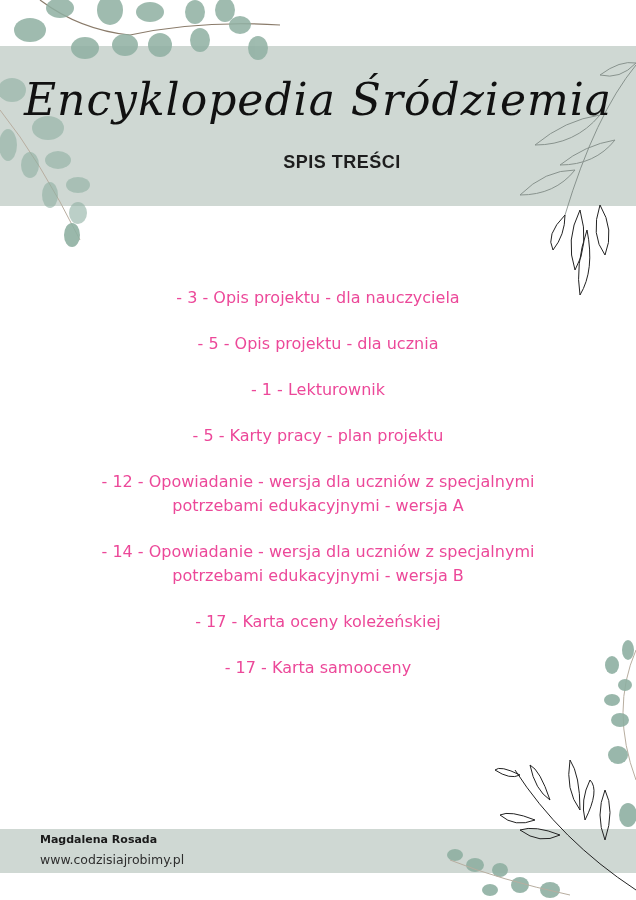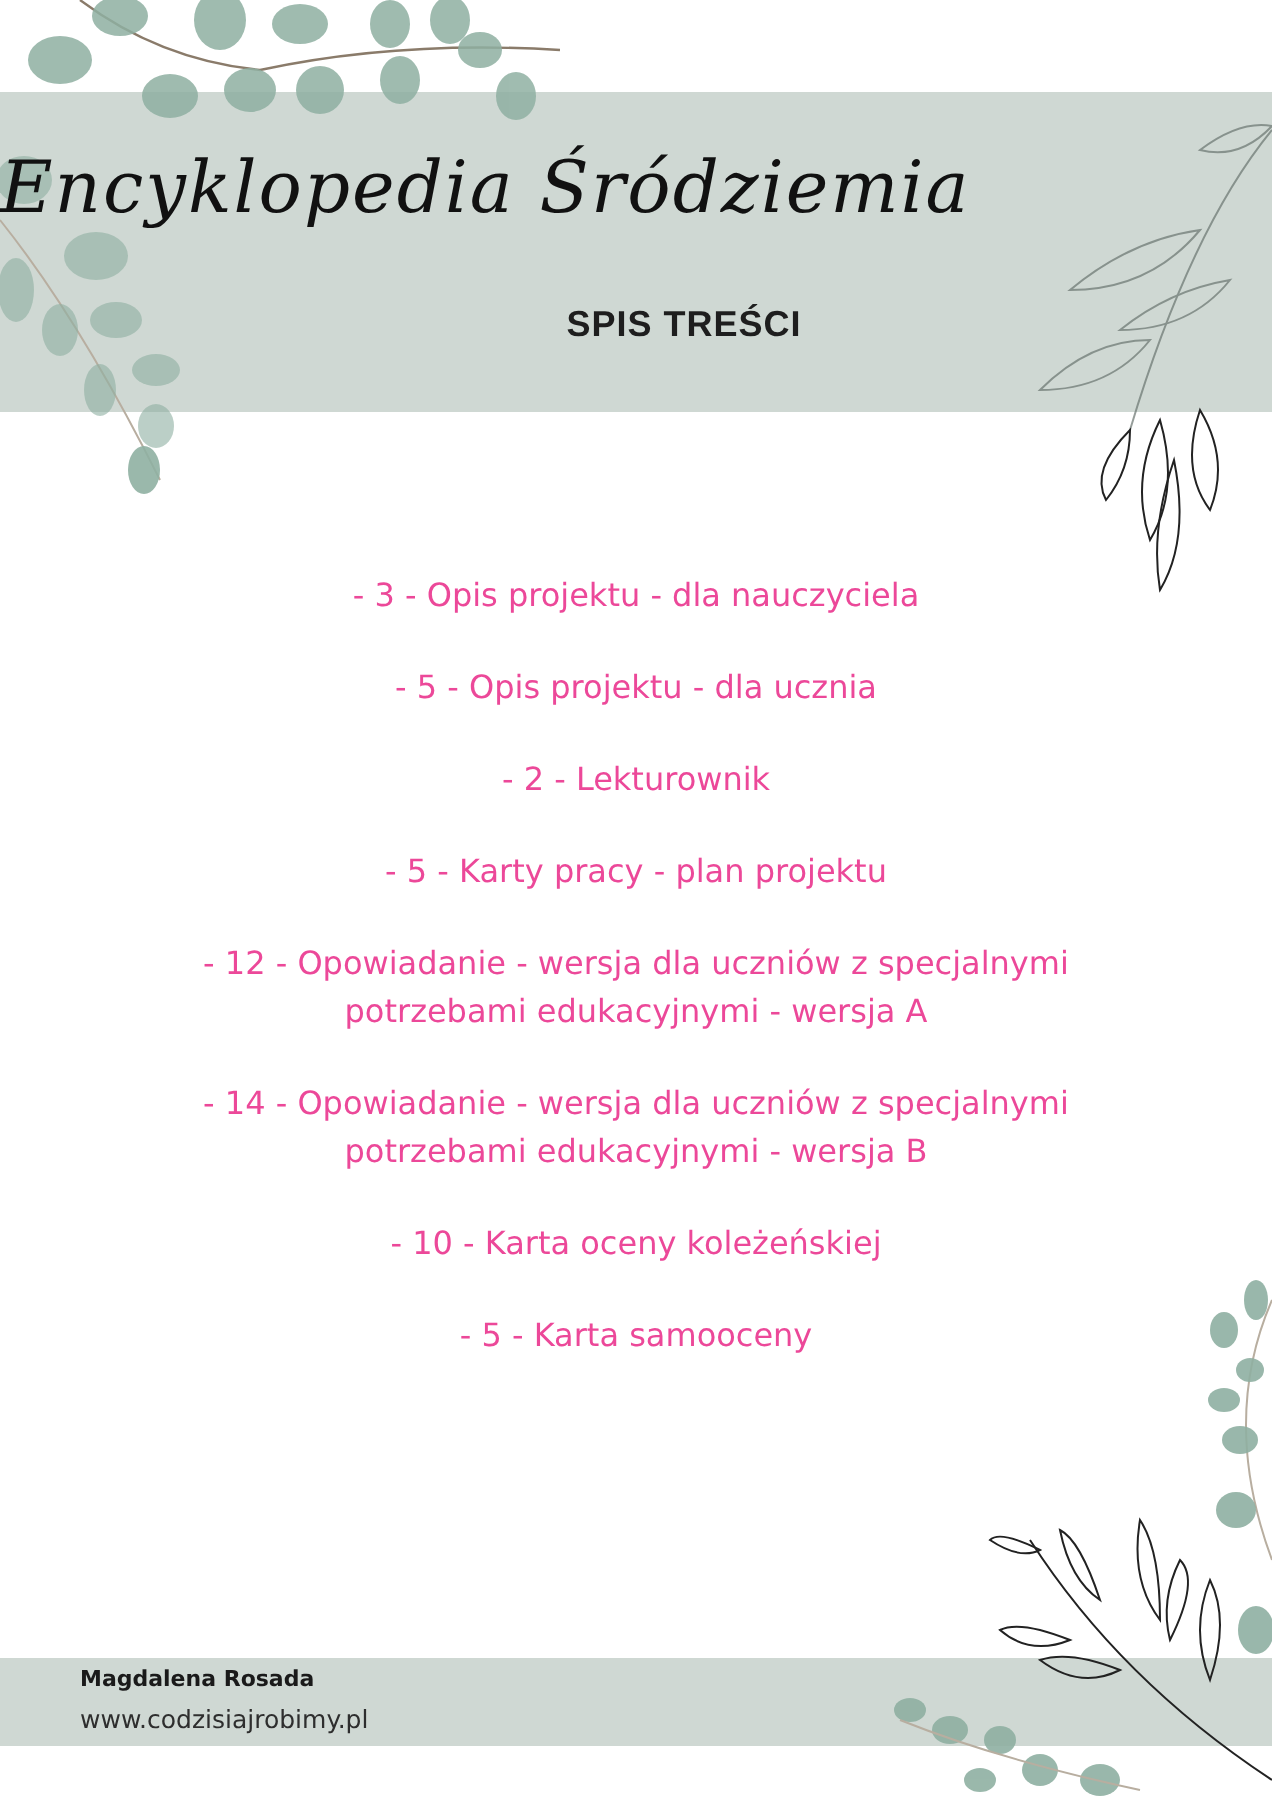--- a/index.html
+++ b/index.html
@@ -1,20 +1,20 @@
 <!DOCTYPE html>
 <html><head>
 <meta charset="utf-8">
 <style>
   html, body { margin:0; padding:0; }
   body { width:636px; height:900px; background:#ffffff; position:relative; overflow:hidden; font-family:"DejaVu Sans", sans-serif; }
   .band-top { position:absolute; left:0; top:46px; width:636px; height:160px; background:#cfd8d3; }
   .band-bottom { position:absolute; left:0; top:829px; width:636px; height:44px; background:#cfd8d3; }
   .deco { position:absolute; }
-  .title { position:absolute; left:0; width:636px; top:74px; font-family:"DejaVu Serif", serif; font-style:italic; font-size:36px; font-weight:normal; color:#111; letter-spacing:1px; }
+  .title { position:absolute; left:0; width:636px; top:74px; text-align:center; font-family:"DejaVu Serif", serif; font-style:italic; font-size:44px; font-weight:normal; color:#111; letter-spacing:1px; }
   .subtitle { position:absolute; left:0; width:636px; top:152px; text-align:center; font-family:"Liberation Sans", sans-serif; font-weight:bold; font-size:18px; color:#1e1e1e; letter-spacing:0.5px;margin-left:24px; }
   .toc { position:absolute; left:60px; width:516px; top:286px; text-align:center; font-family:"DejaVu Sans", sans-serif; font-size:16px; color:#ec4899; }
   .toc-item { margin:0 0 22px 0; line-height:24px; }
   .author { position:absolute; left:40px; top:833px; font-family:"DejaVu Sans", sans-serif; font-weight:bold; font-size:11px; color:#1a1a1a; }
   .site { position:absolute; left:40px; top:852px; font-family:"DejaVu Sans", sans-serif; font-size:12.5px; color:#2e2e2e; }
 </style>
 </head>
 <body>
 
 <div class="band-top"></div>
@@ -100,22 +100,22 @@
   </g>
   <path d="M10 220 Q60 240 130 255" stroke="#b8aea0" stroke-width="1" fill="none"></path>
 </svg>
 
 <div class="title">Encyklopedia Śródziemia</div>
 <div class="subtitle">SPIS TREŚCI</div>
 
 <div class="toc">
   <div class="toc-item">- 3 - Opis projektu - dla nauczyciela</div>
   <div class="toc-item">- 5 - Opis projektu - dla ucznia</div>
-  <div class="toc-item">- 2 - Lekturownik</div>
+  <div class="toc-item">- 1 - Lekturownik</div>
   <div class="toc-item">- 5 - Karty pracy - plan projektu</div>
   <div class="toc-item">- 12 - Opowiadanie - wersja dla uczniów z specjalnymi potrzebami edukacyjnymi - wersja A</div>
   <div class="toc-item">- 14 - Opowiadanie - wersja dla uczniów z specjalnymi potrzebami edukacyjnymi - wersja B</div>
-  <div class="toc-item">- 10 - Karta oceny koleżeńskiej</div>
-  <div class="toc-item">- 5 - Karta samooceny</div>
+  <div class="toc-item">- 17 - Karta oceny koleżeńskiej</div>
+  <div class="toc-item">- 17 - Karta samooceny</div>
 </div>
 
 <div class="author">Magdalena Rosada</div>
 <div class="site">www.codzisiajrobimy.pl</div>
 
 </body></html>

